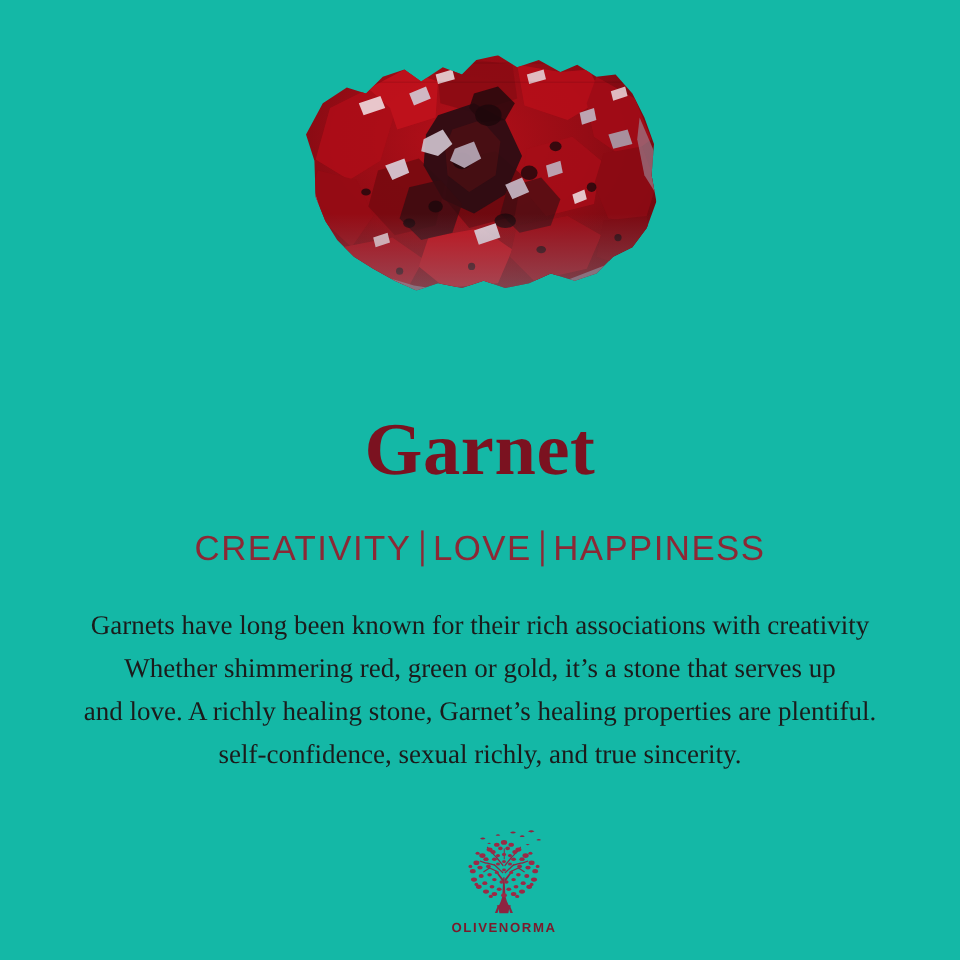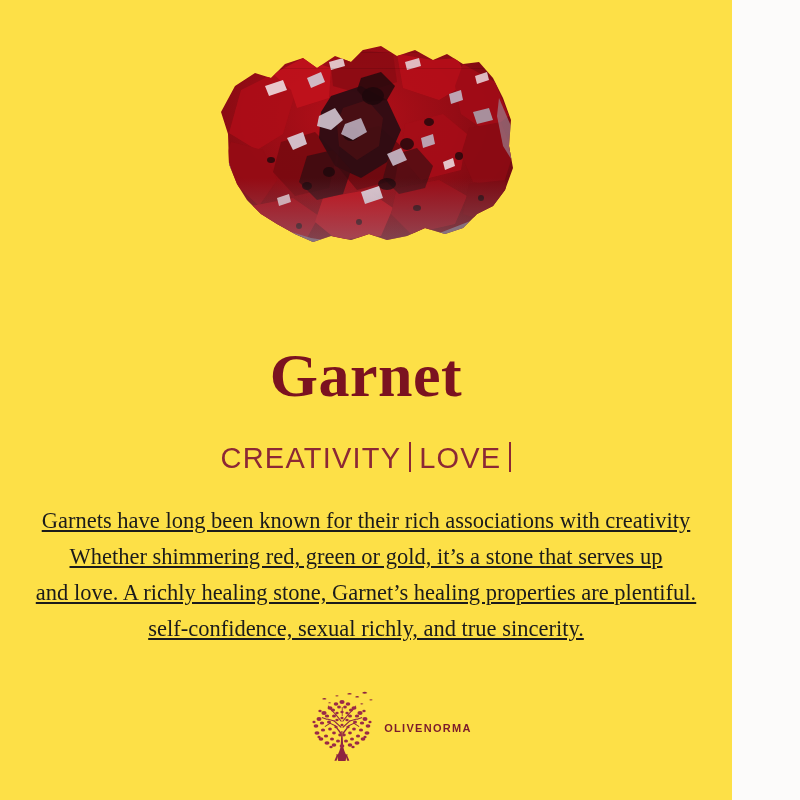--- a/index.html
+++ b/index.html
@@ -9,23 +9,23 @@
   body {
     width: 800px;
     height: 800px;
     background: #fcfbfa;
     font-family: "Liberation Serif", serif;
     overflow: hidden;
   }
 
   .poster {
     position: relative;
-    width: 732px;
+    width: 800px;
     height: 800px;
-    background: #fde047;
+    background: #14b8a6;
     display: flex;
     flex-direction: column;
     align-items: center;
   }
 
   
   .stone-wrap {
     position: relative;
     width: 800px;
     height: 300px;
@@ -82,28 +82,27 @@
     width: 760px;
     text-align: center;
     color: #1b1b1b;
     font-family: "Liberation Serif", serif;
     font-size: 22.5px;
     line-height: 36px;
   }
   .body-copy .line {
     display: block;
     white-space: nowrap;
-    text-decoration: underline;
   }
 
   
   .logo {
     margin-top: 40px;
     display: flex;
-    flex-direction: row;
+    flex-direction: column;
     align-items: center;
     margin-left: 40px;
   }
   .logo-mark {
     display: block;
     width: 84px;
     height: 78px;
   }
   .logo-word {
     margin-top: 3px;
@@ -229,20 +228,21 @@
     </svg>
   </div>
 
   <h1 class="title">Garnet</h1>
 
   <div class="subtitle">
     <span>CREATIVITY</span>
     <span class="sep"></span>
     <span>LOVE</span>
     <span class="sep"></span>
+    <span>HAPPINESS</span>
   </div>
 
   <div class="body-copy">
     <span class="line">Garnets have long been known for their rich associations with creativity</span>
     <span class="line">Whether shimmering red, green or gold, it’s a stone that serves up</span>
     <span class="line">and love. A richly healing stone, Garnet’s healing properties are plentiful.</span>
     <span class="line">self-confidence, sexual richly, and true sincerity.</span>
   </div>
 
   <div class="logo">

